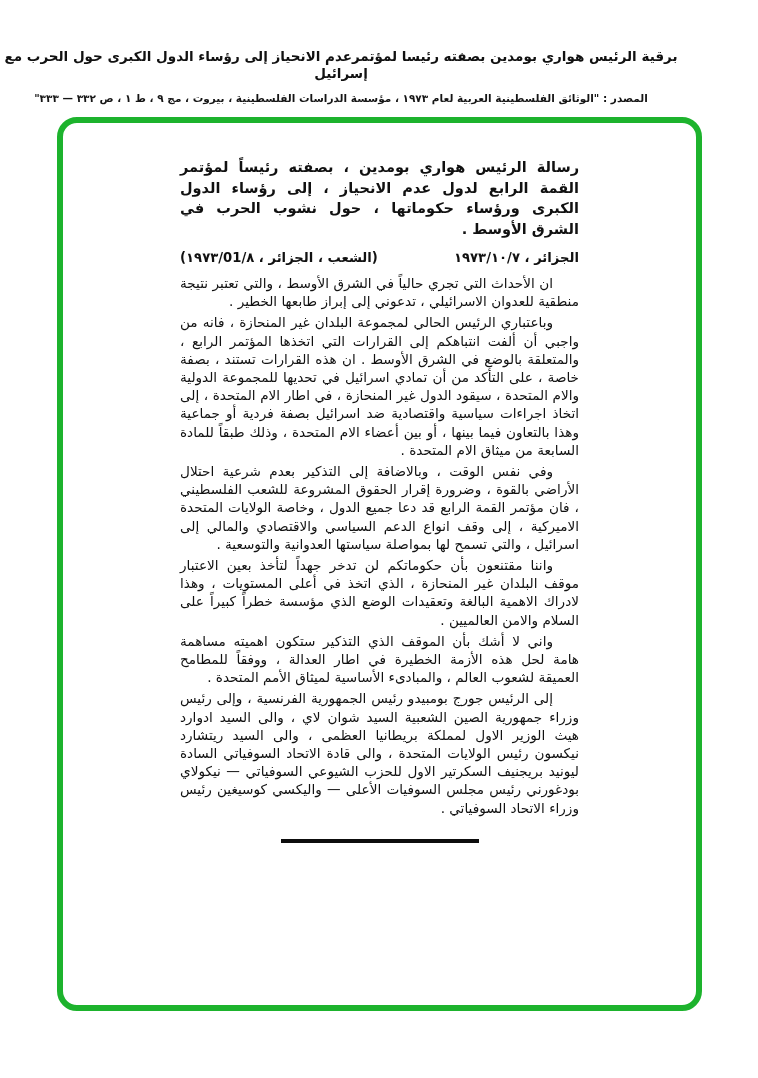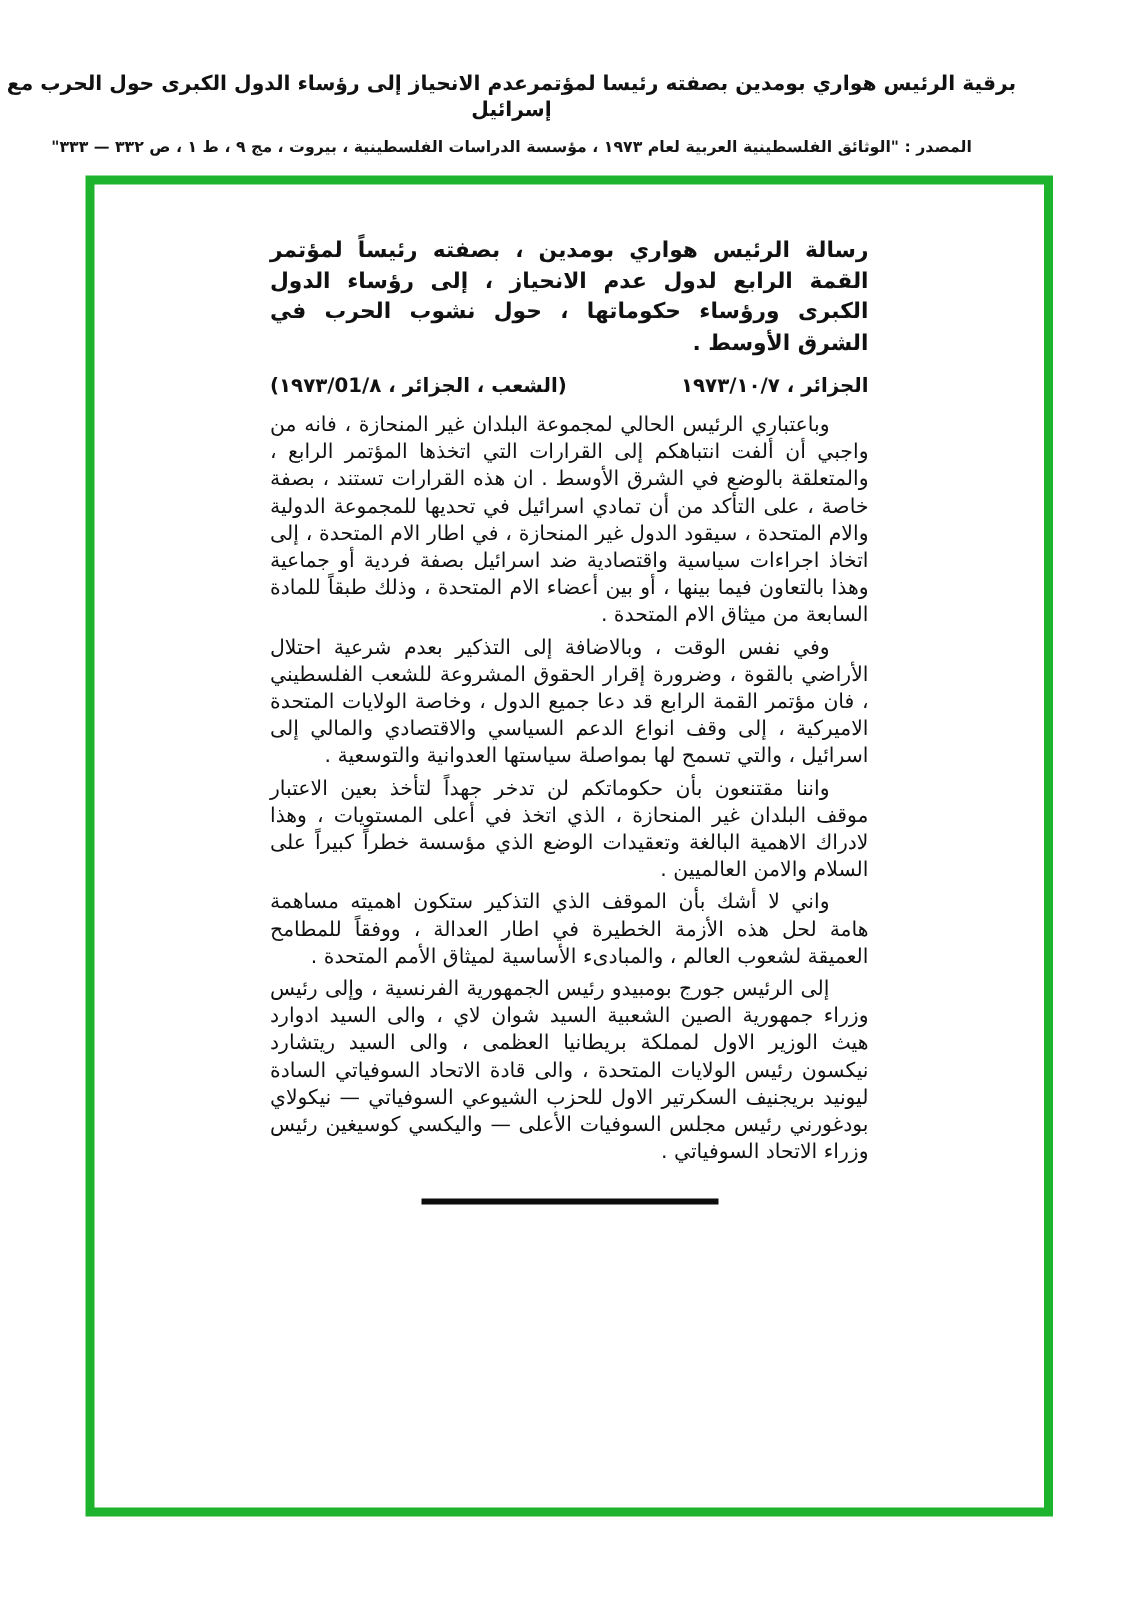--- a/index.html
+++ b/index.html
@@ -18,21 +18,21 @@
   }
   .source-line {
     font-size: 10.5px; font-weight: bold; margin-top: 10px;
     color: #151515;
   }
   .frame {
     position: absolute; left: 57px; top: 117px;
     width: 645px; height: 894px;
     box-sizing: border-box;
     border: 6px solid #84cc16;
-    border-radius: 0;
+    border-radius: 20px;
     background: #fff;
     overflow: hidden;
   }
   .doc-column {
     width: 399px;
     margin: 34px auto 0 auto;
     direction: rtl;
     text-align: justify;
   }
   .doc-heading {
@@ -75,20 +75,21 @@
 <div class="frame" style="border-color: rgb(29, 179, 45);">
   <div class="doc-column">
 
     <p class="doc-heading">رسالة الرئيس هواري بومدين ، بصفته رئيساً لمؤتمر القمة الرابع لدول عدم الانحياز ، إلى رؤساء الدول الكبرى ورؤساء حكوماتها ، حول نشوب الحرب في الشرق الأوسط .</p>
 
     <div class="dateline">
       <span>الجزائر ، ١٩٧٣/١٠/٧</span>
       <span>(الشعب ، الجزائر ، ١٩٧٣/01/٨)</span>
     </div>
 
+    <p class="doc-paragraph">ان الأحداث التي تجري حالياً في الشرق الأوسط ، والتي تعتبر نتيجة منطقية للعدوان الاسرائيلي ، تدعوني إلى إبراز طابعها الخطير .</p>
     <p class="doc-paragraph">وباعتباري الرئيس الحالي لمجموعة البلدان غير المنحازة ، فانه من واجبي أن ألفت انتباهكم إلى القرارات التي اتخذها المؤتمر الرابع ، والمتعلقة بالوضع في الشرق الأوسط . ان هذه القرارات تستند ، بصفة خاصة ، على التأكد من أن تمادي اسرائيل في تحديها للمجموعة الدولية والام المتحدة ، سيقود الدول غير المنحازة ، في اطار الام المتحدة ، إلى اتخاذ اجراءات سياسية واقتصادية ضد اسرائيل بصفة فردية أو جماعية وهذا بالتعاون فيما بينها ، أو بين أعضاء الام المتحدة ، وذلك طبقاً للمادة السابعة من ميثاق الام المتحدة .</p>
     <p class="doc-paragraph">وفي نفس الوقت ، وبالاضافة إلى التذكير بعدم شرعية احتلال الأراضي بالقوة ، وضرورة إقرار الحقوق المشروعة للشعب الفلسطيني ، فان مؤتمر القمة الرابع قد دعا جميع الدول ، وخاصة الولايات المتحدة الاميركية ، إلى وقف انواع الدعم السياسي والاقتصادي والمالي إلى اسرائيل ، والتي تسمح لها بمواصلة سياستها العدوانية والتوسعية .</p>
     <p class="doc-paragraph">واننا مقتنعون بأن حكوماتكم لن تدخر جهداً لتأخذ بعين الاعتبار موقف البلدان غير المنحازة ، الذي اتخذ في أعلى المستويات ، وهذا لادراك الاهمية البالغة وتعقيدات الوضع الذي مؤسسة خطراً كبيراً على السلام والامن العالميين .</p>
     <p class="doc-paragraph">واني لا أشك بأن الموقف الذي التذكير ستكون اهميته مساهمة هامة لحل هذه الأزمة الخطيرة في اطار العدالة ، ووفقاً للمطامح العميقة لشعوب العالم ، والمبادىء الأساسية لميثاق الأمم المتحدة .</p>
     <p class="doc-paragraph">إلى الرئيس جورج بومبيدو رئيس الجمهورية الفرنسية ، وإلى رئيس وزراء جمهورية الصين الشعبية السيد شوان لاي ، والى السيد ادوارد هيث الوزير الاول لمملكة بريطانيا العظمى ، والى السيد ريتشارد نيكسون رئيس الولايات المتحدة ، والى قادة الاتحاد السوفياتي السادة ليونيد بريجنيف السكرتير الاول للحزب الشيوعي السوفياتي — نيكولاي بودغورني رئيس مجلس السوفيات الأعلى — واليكسي كوسيغين رئيس وزراء الاتحاد السوفياتي .</p>
 
     <div class="end-divider"></div>
   </div>
 </div>
 

